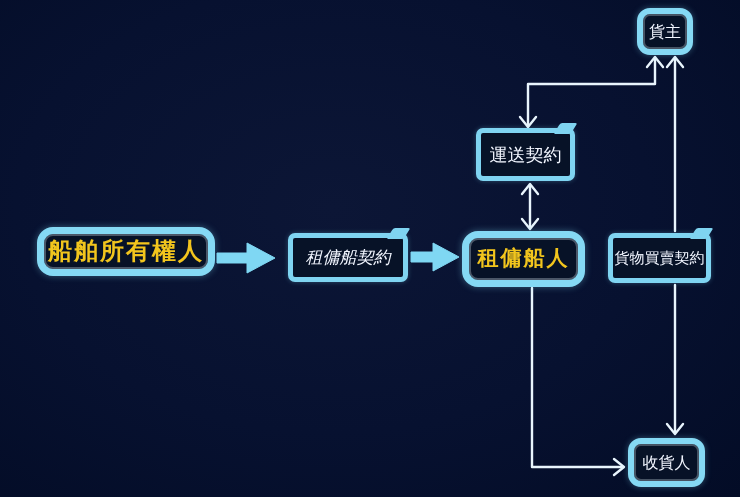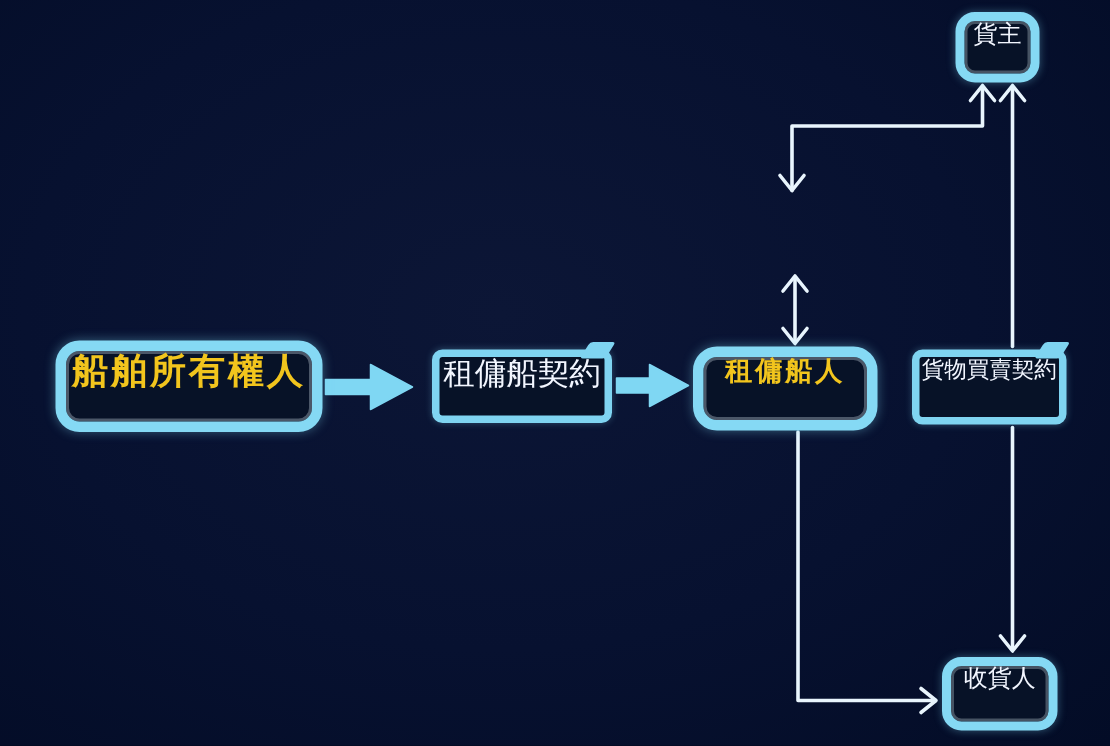--- a/index.html
+++ b/index.html
@@ -14,21 +14,21 @@
     background:radial-gradient(ellipse at 45% 42%, #0c1636 0%, #071130 55%, #030c26 100%);
   }
   .wires{position:absolute;left:0;top:0;}
   .thin-line{
     stroke:#e9f5fd;stroke-width:2.4;fill:none;
     stroke-linecap:round;stroke-linejoin:round;
   }
   .thick-arrow{fill:#7fd7f3;stroke:#7fd7f3;stroke-width:1;stroke-linejoin:round;}
   .box{
     position:absolute;box-sizing:border-box;
-    display:flex;align-items:flex-start;justify-content:center;
+    display:flex;align-items:center;justify-content:center;
     background:#071227;color:#f2f6ff;text-align:center;line-height:1.1;
   }
   .bold-box{
     border:7px solid #85d9f4;border-radius:16px;
     box-shadow:0 0 7px rgba(127,215,243,.38), inset 0 0 0 2px rgba(235,250,255,.30);
     font-weight:bold;
   }
   .round-box{
     border:6px solid #85d9f4;border-radius:13px;
     box-shadow:0 0 6px rgba(127,215,243,.35), inset 0 0 0 2px rgba(235,250,255,.28);
@@ -39,23 +39,23 @@
   }
   .fold{
     position:absolute;top:-10px;right:-4px;
     width:17px;height:11px;background:#7fd4f1;border-radius:2px;
     transform:skewX(-32deg);
   }
   .highlight{color:#f2c51d;}
   .label{white-space:nowrap;}
 
   
-  #node-shipowner{left:37px;top:227px;width:178px;height:61px;font-size:24px;letter-spacing:2px;}
-  #node-charter-contract{left:288px;top:233px;width:120px;height:49px;font-size:21px;}
-  #node-charterer{left:462px;top:231px;width:123px;height:56px;font-size:18px;letter-spacing:2px;}
+  #node-shipowner{left:37px;top:227px;width:178px;height:49px;font-size:24px;letter-spacing:2px;}
+  #node-charter-contract{left:288px;top:233px;width:120px;height:49px;font-size:17px;font-style:italic;}
+  #node-charterer{left:462px;top:231px;width:123px;height:56px;font-size:21px;letter-spacing:2px;}
   #node-transport-contract{left:476px;top:128px;width:99px;height:53px;font-size:18px;}
   #node-cargo-owner{left:637px;top:8px;width:56px;height:47px;font-size:16px;}
   #node-goods-sale-contract{left:608px;top:233px;width:103px;height:50px;font-size:15px;}
   #node-consignee{left:628px;top:438px;width:77px;height:49px;font-size:16px;font-family:Liberation Serif, serif;}
 </style>
 </head>
 <body>
 
 <div class="stage">
 
@@ -88,20 +88,24 @@
 
   <div class="box note-box" id="node-charter-contract">
     <span class="fold"></span>
     <span class="label">租傭船契約</span>
   </div>
 
   <div class="box bold-box" id="node-charterer">
     <span class="label highlight">租傭船人</span>
   </div>
 
+  <div class="box note-box" id="node-transport-contract">
+    <span class="fold"></span>
+    <span class="label">運送契約</span>
+  </div>
 
   <div class="box round-box" id="node-cargo-owner">
     <span class="label">貨主</span>
   </div>
 
   <div class="box note-box" id="node-goods-sale-contract">
     <span class="fold"></span>
     <span class="label">貨物買賣契約</span>
   </div>
 

